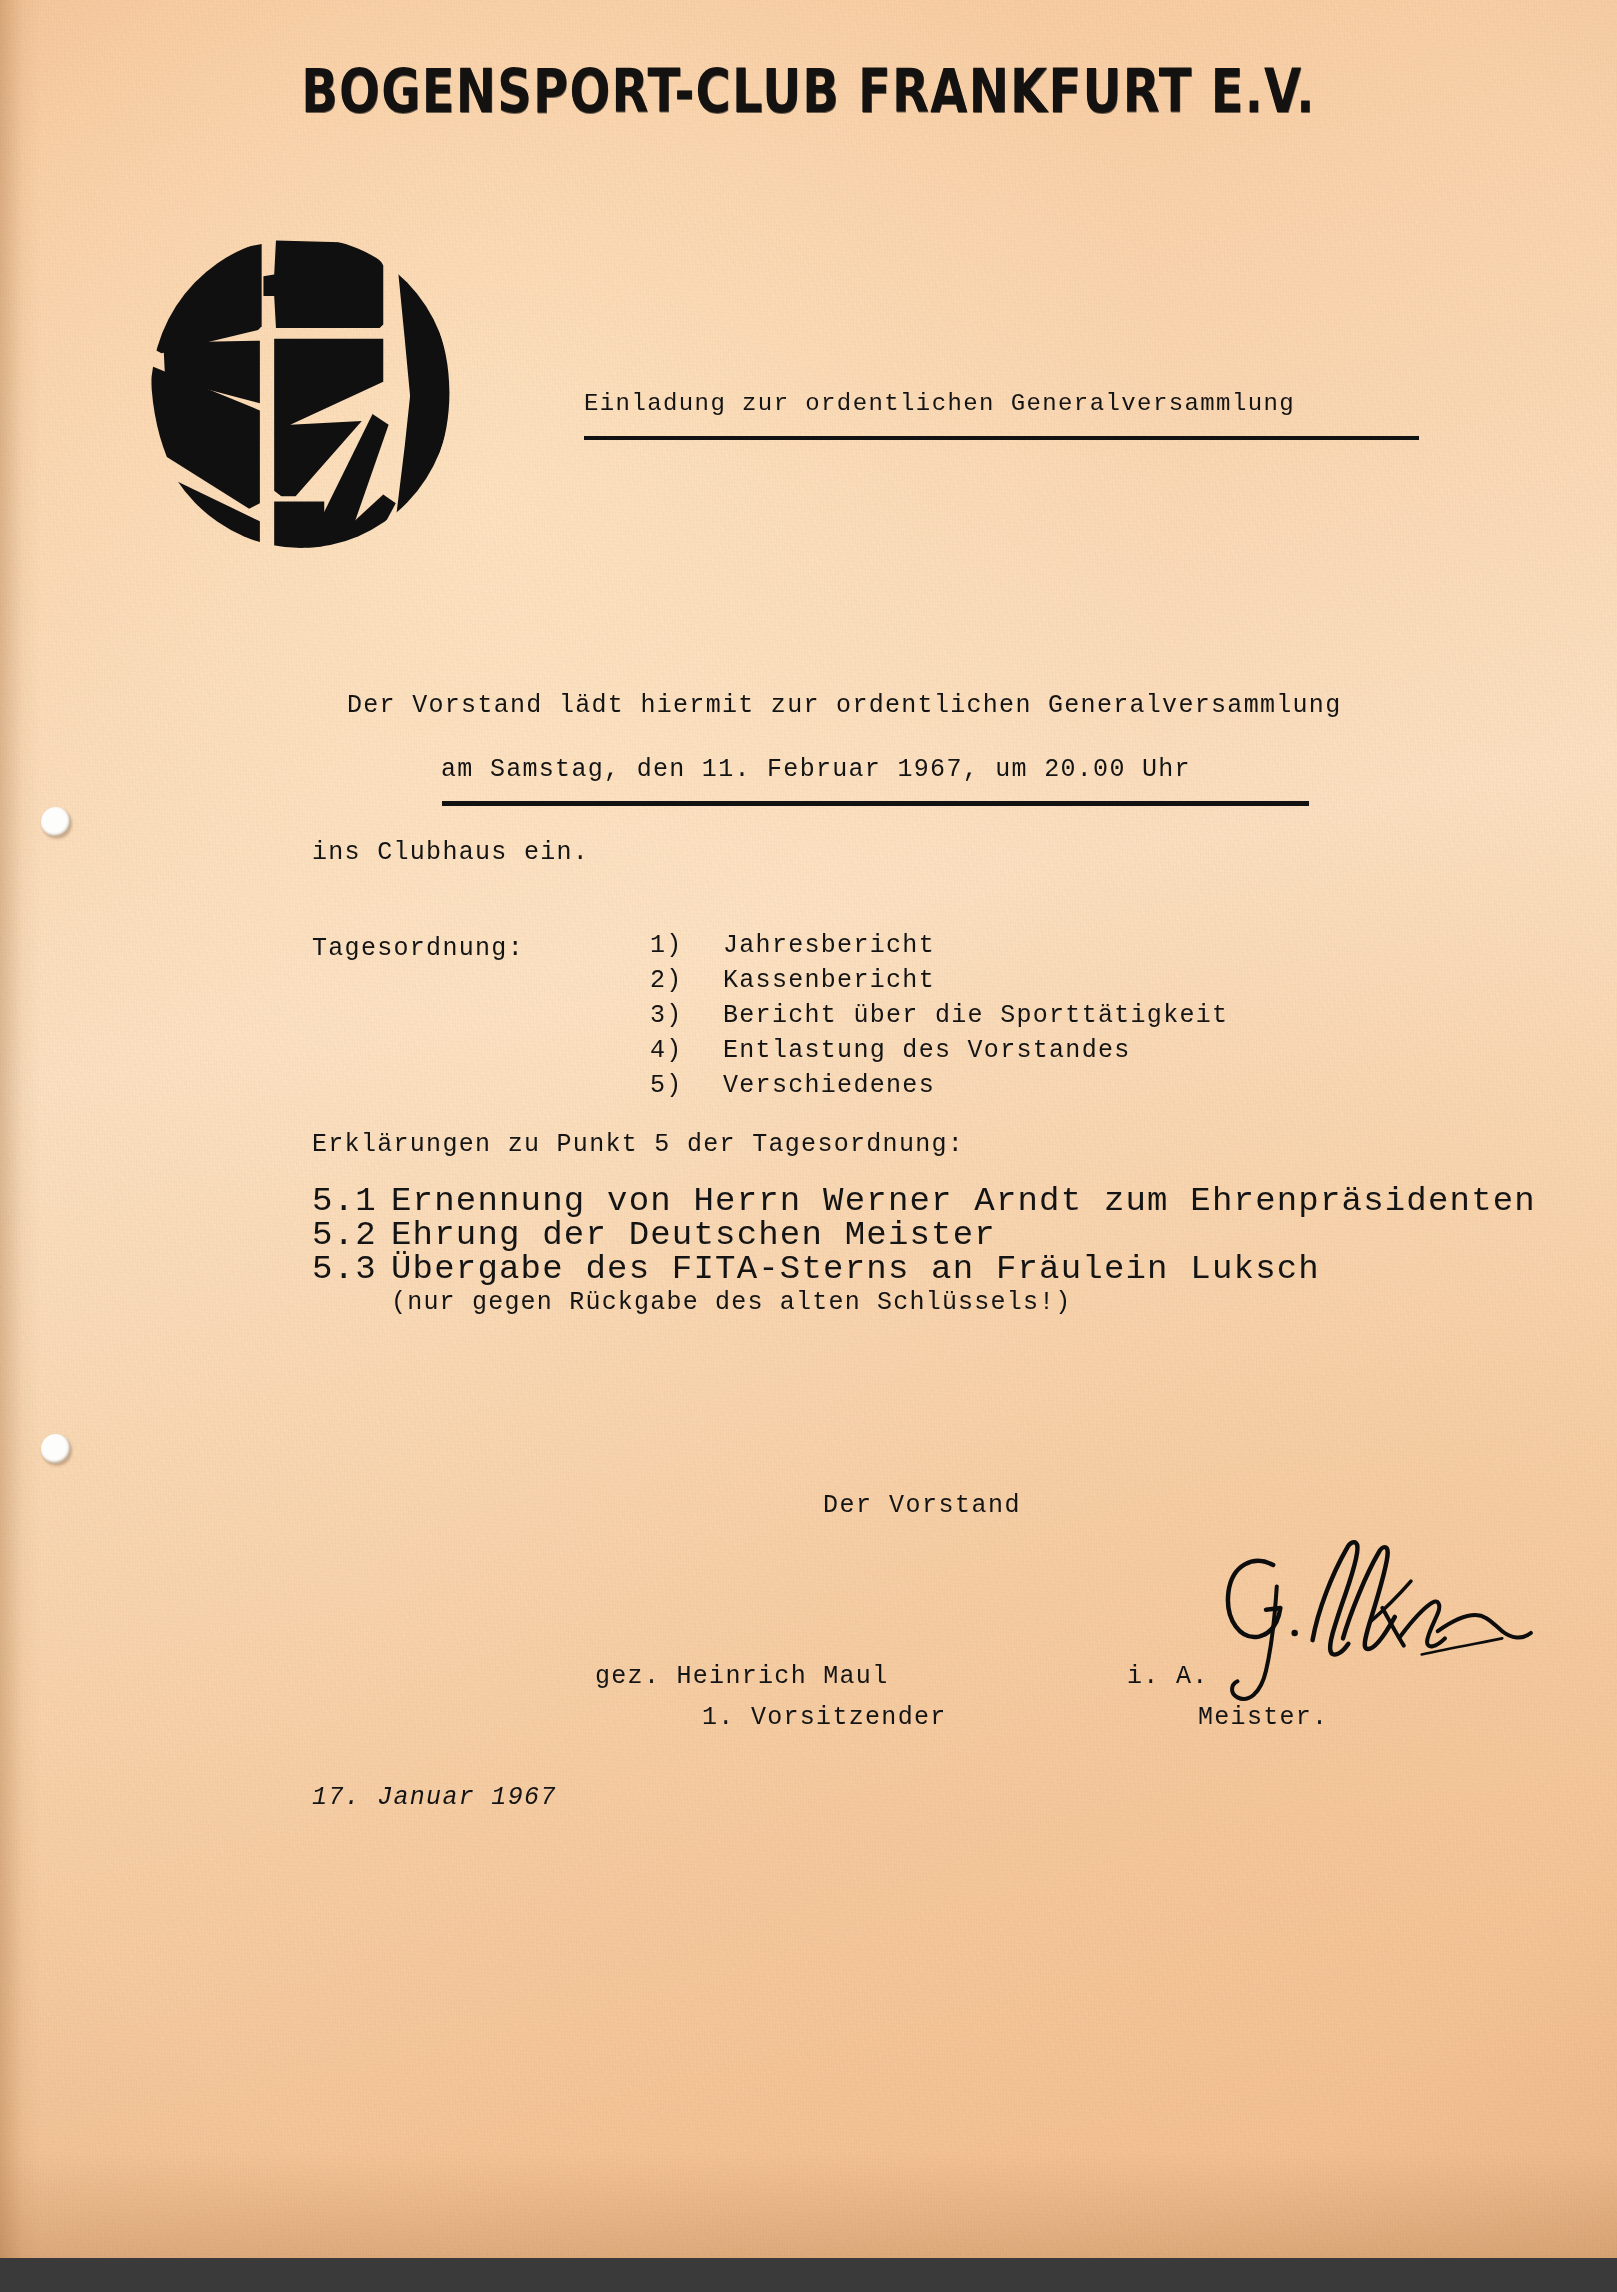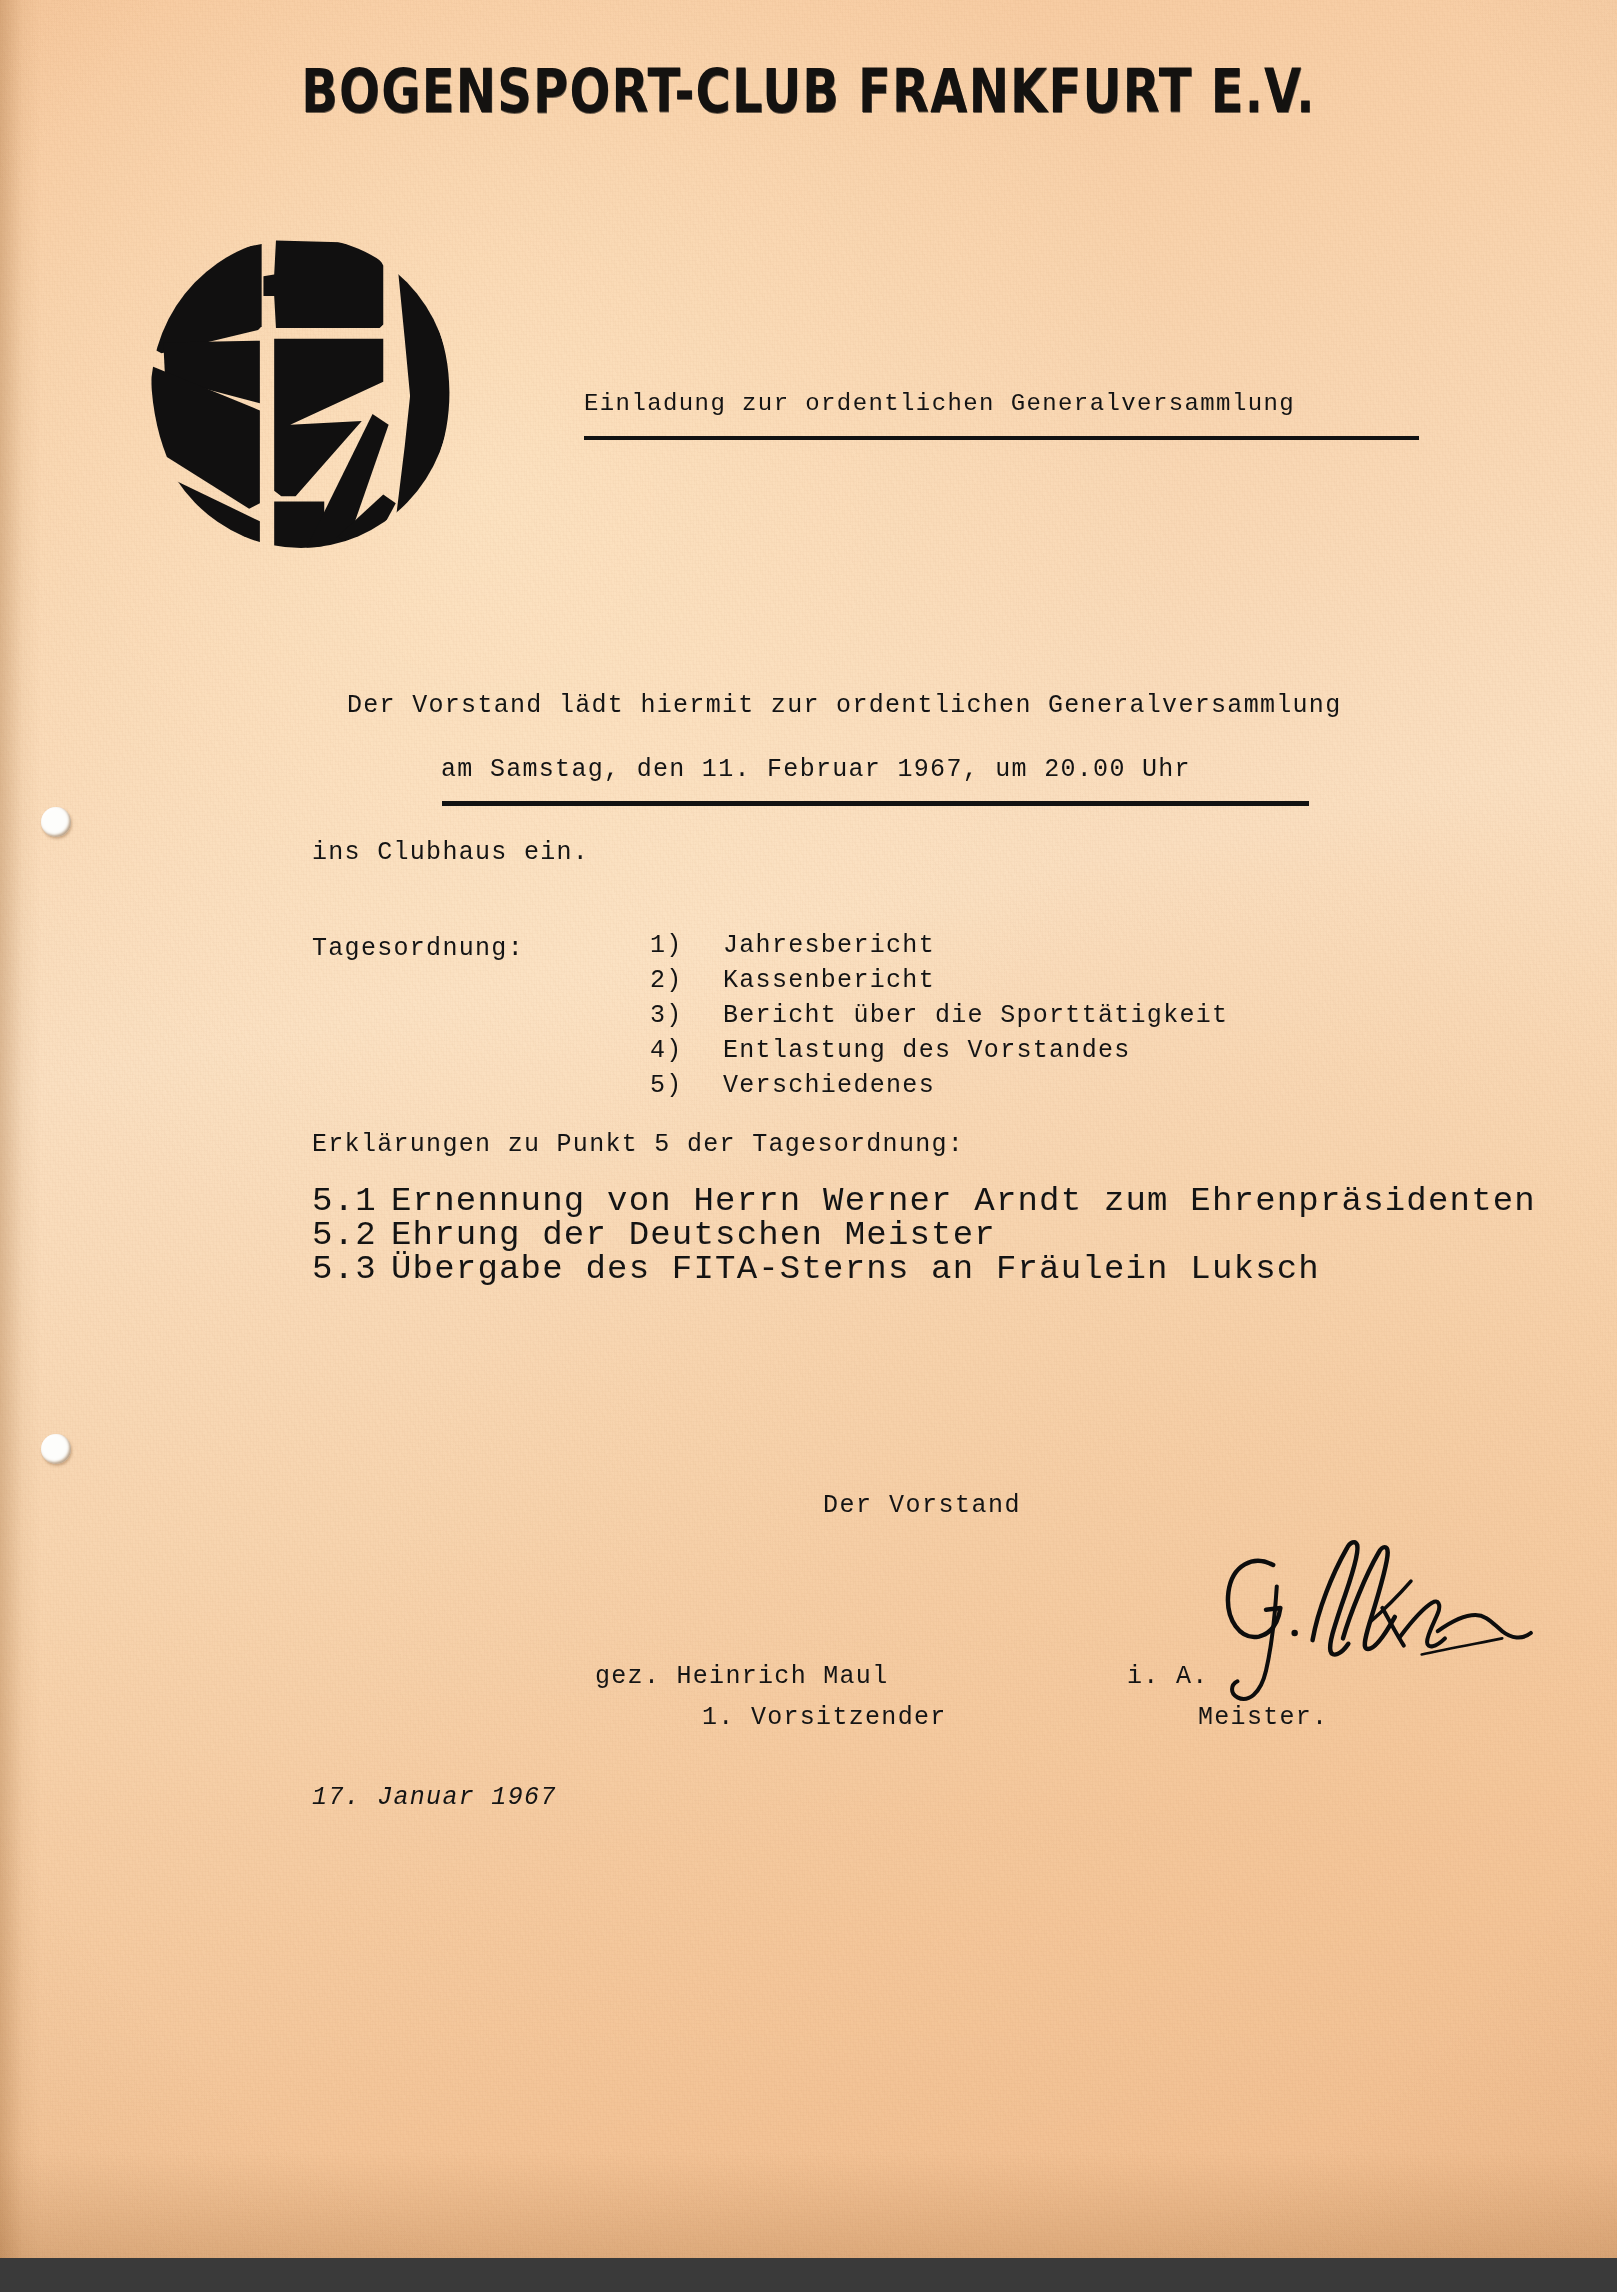--- a/index.html
+++ b/index.html
@@ -280,20 +280,21 @@
       <span>Ernennung von Herrn Werner Arndt zum Ehrenpräsidenten</span>
     </div>
     <div class="expl-row">
       <span class="expl-num">5.2</span>
       <span>Ehrung der Deutschen Meister</span>
     </div>
     <div class="expl-row">
       <span class="expl-num">5.3</span>
       <span>Übergabe des FITA-Sterns an Fräulein Luksch</span>
     </div>
+    <div class="expl-cont">(nur gegen Rückgabe des alten Schlüssels!)</div>
   </div>
 
   <div class="body-line vorstand-line">Der Vorstand</div>
 
   <div class="signature" title="G. Luksch">
     <svg viewBox="0 0 370 210" xmlns="http://www.w3.org/2000/svg">
       <g fill="none" stroke="#0d0d0d" stroke-linecap="round" stroke-linejoin="round">
 
         <path d="M 74 48 C 52 36 28 48 24 78 C 20 110 38 132 58 128 C 74 124 80 110 82 96
                  L 66 98" stroke-width="5"></path>

